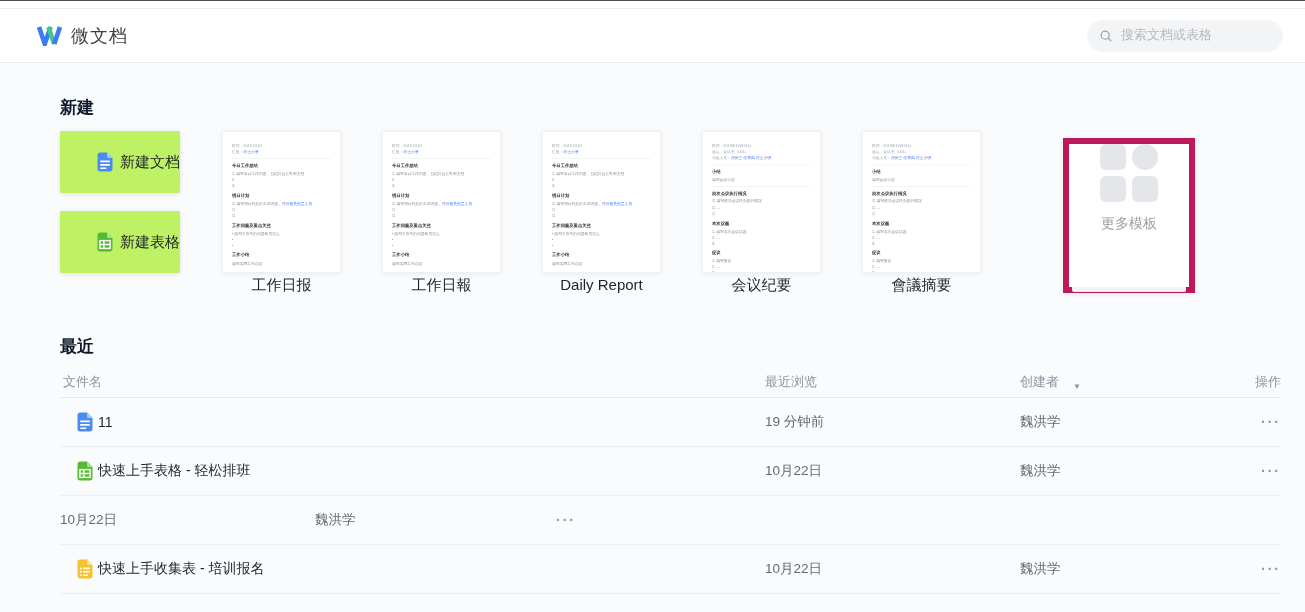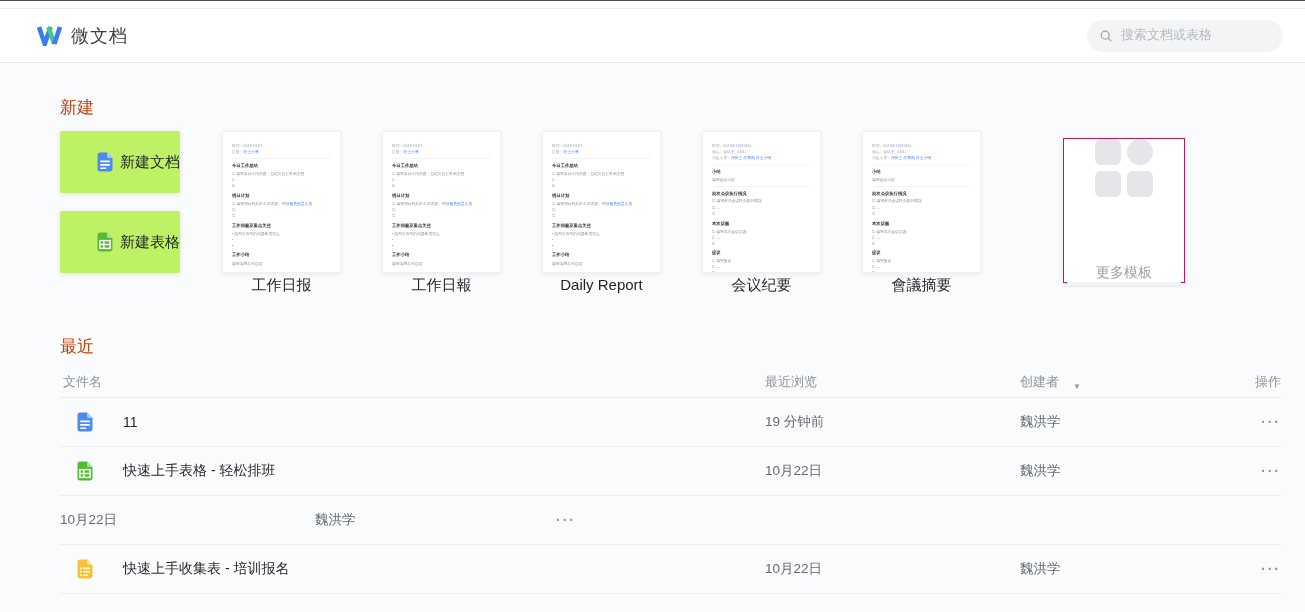--- a/index.html
+++ b/index.html
@@ -11,21 +11,21 @@
          border-bottom:1px solid #e8eaed;padding:0 22px 0 36px;box-sizing:border-box}
   .logo{display:flex;align-items:center;gap:8px;cursor:pointer}
   .logo-text{font-size:18px;color:#404040;letter-spacing:1px}
   .lg-b{stroke:var(--logo-blue,#3b7cf2)}
   .lg-g{stroke:var(--logo-green,#41c98d)}
   .search-box{display:flex;align-items:center;gap:7px;width:196px;height:32px;background:#f2f4f5;
               border-radius:16px;padding:0 13px;box-sizing:border-box;cursor:text}
   .search-box input{border:none;outline:none;background:transparent;font-size:13px;color:#333;width:100%;
                     font-family:Liberation Mono, monospace}
   ::placeholder{color:#b4bac1}
-  .sec-title{position:absolute;left:60px;margin:0;font-size:17px;font-weight:400;color:#c2410c}
+  .sec-title{position:absolute;left:60px;margin:0;font-size:17px;font-weight:700;color:#0f172a}
   #create-title{top:95px}
   #recent-title{top:334px}
   .create-btn{position:absolute;left:60px;width:120px;height:62px;background:#bef264;border-radius:2px;
               box-shadow:0 1px 5px rgba(31,35,41,.12);display:flex;align-items:center;justify-content:flex-end;
               gap:4px;font-size:15px;color:#1f2329;cursor:pointer}
   #new-doc-button{top:130px}
   #new-sheet-button{top:210px}
   .fic{width:22px;height:22px;display:inline-flex;flex:none}
   .fic svg{display:block}
   #template-strip{position:absolute;left:222px;top:130px;display:flex;gap:41px}
@@ -33,38 +33,38 @@
   .tpl-thumb{width:119px;height:142px;background:#fff;border:1px solid #eef0f2;box-sizing:border-box;
              box-shadow:0 1px 5px rgba(31,35,41,.07);padding:11px 9px;overflow:hidden}
   .thumb-inner{width:185%;transform:scale(.54);transform-origin:0 0}
   .tpl-label{margin-top:3px;text-align:center;font-size:15px;color:#1f2329}
   .tl{font-size:7px;color:#84898f;line-height:1.6;white-space:nowrap;overflow:hidden}
   .tl-h{font-size:8px;color:#2b2f36;font-weight:700;margin:7px 0 2px}
   .tl-meta{color:#9ba1a8}
   .tl-blue{color:var(--link-blue,#3370ff)}
   .tl-hr{border-top:1px solid #e8eaed;margin:6px 0;height:0}
   .more-card{position:absolute;left:1063px;top:137px;width:120px;height:143px;background:#fff;
-             border:1px solid #be185d;box-shadow:0 1px 6px rgba(31,35,41,.09);display:flex;
-             flex-direction:column;align-items:center;justify-content:space-between;gap:13px;cursor:pointer}
+             border:6px solid #be185d;box-shadow:0 1px 6px rgba(31,35,41,.09);display:flex;
+             flex-direction:column;align-items:center;justify-content:flex-start;gap:13px;cursor:pointer}
   .more-card::after{content:"";position:absolute;left:3px;right:3px;bottom:-5px;height:4px;background:#f2f3f4;
                     border:1px solid #e9eaec;border-top:none;border-radius:0 0 2px 2px}
   .more-icon{display:grid;grid-template-columns:26px 26px;grid-gap:6px}
   .more-icon span{width:26px;height:26px;background:#e4e6ea;border-radius:6px}
   .more-icon span:nth-child(2){border-radius:50%}
   .more-label{font-size:14px;color:#9aa0a6}
   .table{position:absolute;left:60px;top:366px;width:1221px}
   .thead{display:flex;align-items:center;height:30px;font-size:13px;color:#8f959e;border-bottom:1px solid #e9ebee}
   .col-name{flex:1;padding-left:3px;display:flex;align-items:center}
   .col-viewed{width:255px}
   .col-creator{width:201px;display:flex;align-items:flex-end;gap:14px}
   .col-actions{width:60px;text-align:right}
   .thead .col-creator{cursor:pointer}
   .sort-arrow{font-size:8px;color:#8f959e;line-height:1}
   .trow{display:flex;align-items:center;height:48px;border-bottom:1px solid #edeef0;font-size:14px;background:transparent}
-  .trow .col-name{gap:27px;padding-left:14px;cursor:pointer}
+  .trow .col-name{gap:2px;padding-left:14px;cursor:pointer}
   .fname{color:#1f2329}
   .trow .col-viewed,.trow .col-creator{color:#646a73;font-size:13.5px}
   .dots{color:#8f959e;letter-spacing:2px;font-weight:700;cursor:pointer;font-size:14px}
 </style>
 </head>
 <body>
 
 <div class="page">
   <div class="chrome-edge"></div>
 

